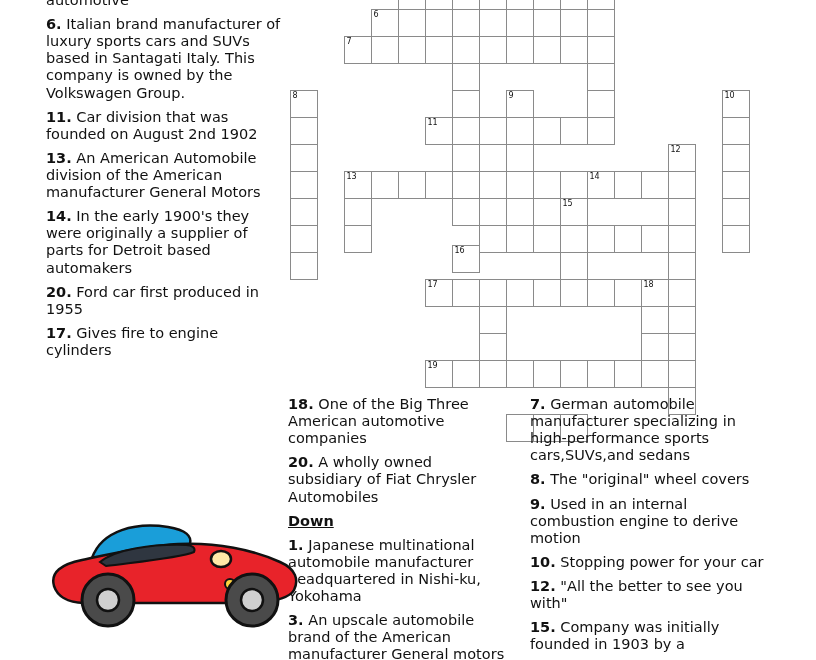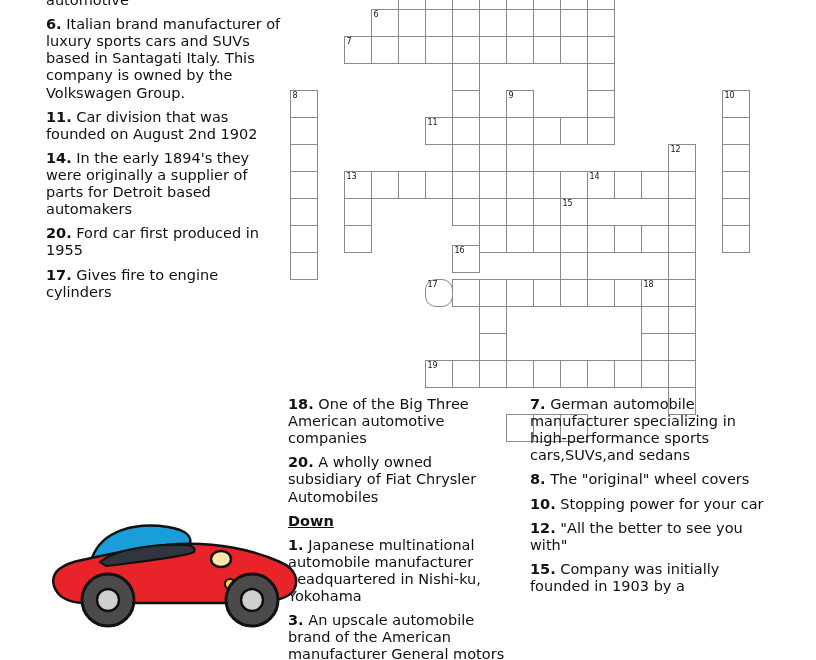--- a/index.html
+++ b/index.html
@@ -80,21 +80,22 @@
 </style>
 </head>
 <body>
 
 <div class="page">
 
   <div class="clue-col" id="clues-left">
       <p class="clue"><span>automotive</span></p>
       <p class="clue"><span class="num">6.</span> <span>Italian brand manufacturer of luxury sports cars and SUVs based in Santagati Italy. This company is owned by the Volkswagen Group.</span></p>
       <p class="clue"><span class="num">11.</span> <span>Car division that was founded on August 2nd 1902</span></p>
-      <p class="clue"><span class="num">14.</span> <span>In the early 1894's they were originally a supplier of parts for Detroit based automakers</span></p>
+      <p class="clue"><span class="num">13.</span> <span>An American Automobile division of the American manufacturer General Motors</span></p>
+      <p class="clue"><span class="num">14.</span> <span>In the early 1900's they were originally a supplier of parts for Detroit based automakers</span></p>
       <p class="clue"><span class="num">20.</span> <span>Ford car first produced in 1955</span></p>
       <p class="clue"><span class="num">17.</span> <span>Gives fire to engine cylinders</span></p>
     </div>
 
   <div id="grid">
       <div class="cellbox" style="left: 108px; top: 0px;"></div>
       <div class="cellbox" style="left: 135px; top: 0px;"></div>
       <div class="cellbox" style="left: 162px; top: 0px;"></div>
       <div class="cellbox" style="left: 189px; top: 0px;"></div>
       <div class="cellbox" style="left: 216px; top: 0px;"></div>
@@ -193,21 +194,21 @@
       <div class="cellbox" style="left: 243px; top: 243px;"></div>
       <div class="cellbox" style="left: 270px; top: 243px;"></div>
       <div class="cellbox" style="left: 297px; top: 243px;"></div>
       <div class="cellbox" style="left: 324px; top: 243px;"></div>
       <div class="cellbox" style="left: 351px; top: 243px;"></div>
       <div class="cellbox" style="left: 378px; top: 243px;"></div>
       <div class="cellbox" style="left: 432px; top: 243px;"></div>
       <div class="cellbox" style="left: 0px; top: 270px;"></div>
       <div class="cellbox" style="left: 270px; top: 270px;"></div>
       <div class="cellbox" style="left: 378px; top: 270px;"></div>
-      <div class="cellbox" style="left: 135px; top: 297px; border-radius: 11px;">
+      <div class="cellbox" style="left: 135px; top: 297px;">
         <span class="cnum">17</span>
       </div>
       <div class="cellbox" style="left: 162px; top: 297px;"></div>
       <div class="cellbox" style="left: 189px; top: 297px;"></div>
       <div class="cellbox" style="left: 216px; top: 297px;"></div>
       <div class="cellbox" style="left: 243px; top: 297px;"></div>
       <div class="cellbox" style="left: 270px; top: 297px;"></div>
       <div class="cellbox" style="left: 297px; top: 297px;"></div>
       <div class="cellbox" style="left: 324px; top: 297px;"></div>
       <div class="cellbox" style="left: 351px; top: 297px;">
@@ -245,20 +246,21 @@
       <p class="clue"><span class="num">18.</span> <span>One of the Big Three American automotive companies</span></p>
       <p class="clue"><span class="num">20.</span> <span>A wholly owned subsidiary of Fiat Chrysler Automobiles</span></p>
       <div class="section-head">Down</div>
       <p class="clue"><span class="num">1.</span> <span>Japanese multinational automobile manufacturer headquartered in Nishi-ku, Yokohama</span></p>
       <p class="clue"><span class="num">3.</span> <span>An upscale automobile brand of the American manufacturer General motors</span></p>
     </div>
 
   <div class="clue-col" id="clues-right">
       <p class="clue"><span class="num">7.</span> <span>German automobile manufacturer specializing in high-performance sports cars,SUVs,and sedans</span></p>
       <p class="clue"><span class="num">8.</span> <span>The "original" wheel covers</span></p>
+      <p class="clue"><span class="num">9.</span> <span>Used in an internal combustion engine to derive motion</span></p>
       <p class="clue"><span class="num">10.</span> <span>Stopping power for your car</span></p>
       <p class="clue"><span class="num">12.</span> <span>"All the better to see you with"</span></p>
       <p class="clue"><span class="num">15.</span> <span>Company was initially founded in 1903 by a</span></p>
     </div>
 
   <div id="car">
     <svg width="262" height="140" viewBox="0 0 262 140" xmlns="http://www.w3.org/2000/svg">
 
       <path d="M52 58 C62 30 96 22 128 27 C146 30 152 36 150 44 L60 62 Z" fill="#1a9ed9" stroke="#111" stroke-width="2.5" stroke-linejoin="round"></path>
 

